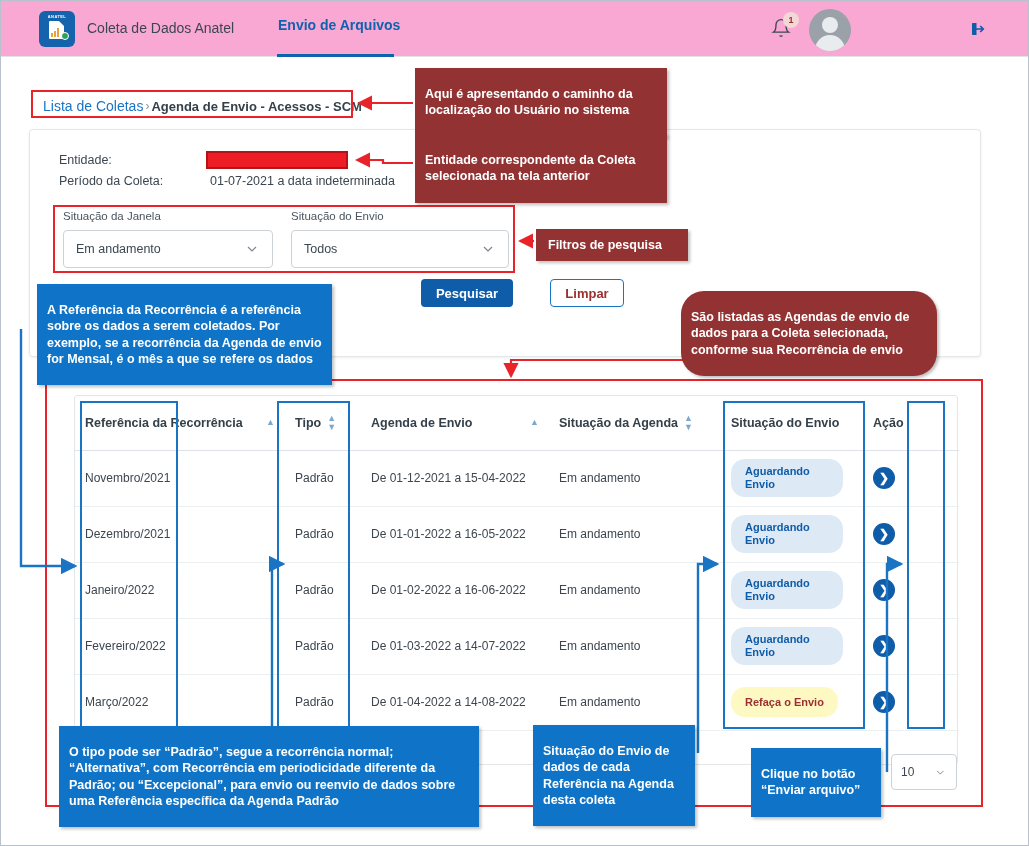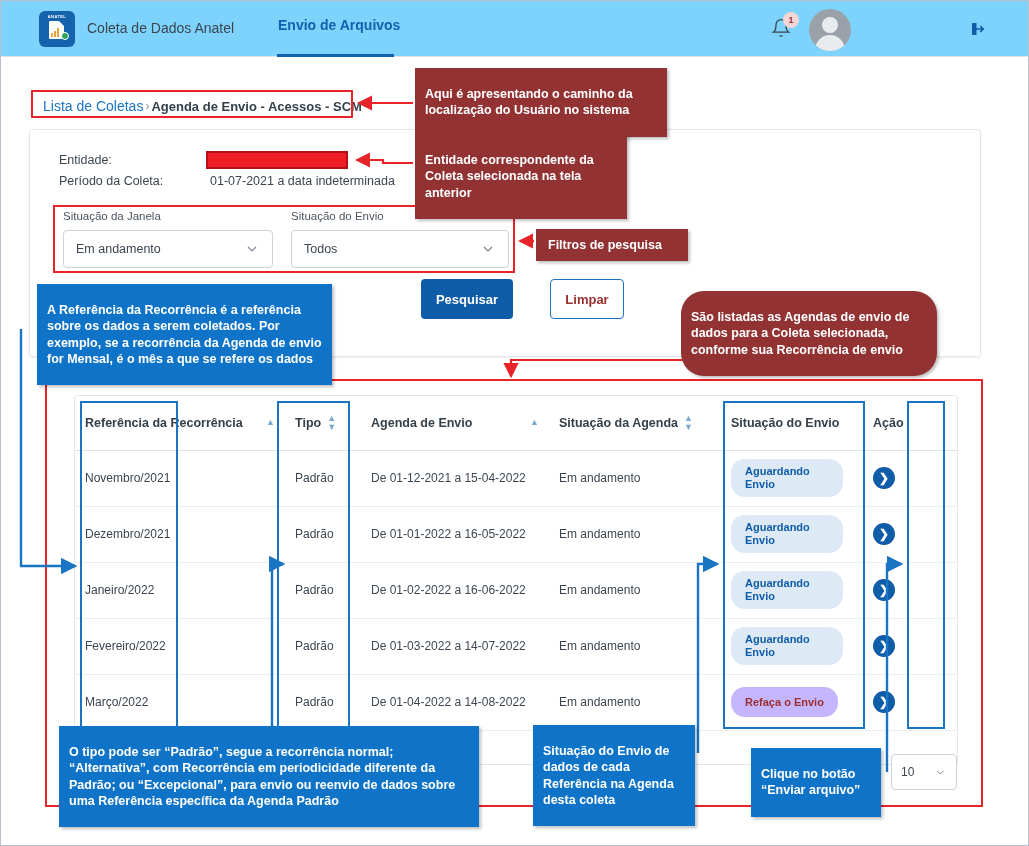--- a/index.html
+++ b/index.html
@@ -13,21 +13,21 @@
   #page {
     position: relative;
     width: 1029px; height: 846px;
     background: #fff;
     border: 1px solid #b9c2cc;
   }
 
   
   #topbar {
     position: absolute; left: 0; top: 0; width: 1027px; height: 56px;
-    background: #7dd3fc;
+    background: #f9a8d4;
     border-bottom: 1px solid #dfe3e8;
     display: flex; align-items: center;
   }
   #logo-wrap { position: absolute; left: 38px; top: 10px; width: 36px; height: 36px; }
   .logo-sq {
     width: 36px; height: 36px; border-radius: 6px;
     background: #1562ad;
     display: flex; flex-direction: column; align-items: center; justify-content: center;
     position: relative;
   }
@@ -124,21 +124,21 @@
   }
   #sel1 { left: 62px; top: 229px; width: 210px; }
   #sel2 { left: 290px; top: 229px; width: 218px; }
   .chev { color: #7d868f; }
   #filters-box {
     position: absolute; left: 52px; top: 204px; width: 462px; height: 68px;
     border: 2px solid #e8232a;
   }
 
   .btn {
-    position: absolute; height: 40px; border-radius: 4px;
+    position: absolute; height: 28px; border-radius: 4px;
     display: flex; align-items: center; justify-content: center;
     font-size: 13px; font-weight: bold; cursor: pointer;
   }
   #btn-pesquisar { left: 420px; top: 278px; width: 92px; background: #0f5ca8; color: #fff; }
   #btn-limpar { left: 549px; top: 278px; width: 74px; background: #fff; color: #9c3030; border: 1.5px solid #1a74c4; }
 
   
   #table-redbox {
     position: absolute; left: 44px; top: 378px; width: 938px; height: 428px;
     border: 2px solid #e8232a;
@@ -159,21 +159,21 @@
     border-bottom: 1px solid #eceff1;
   }
   .sort-ic { color: #7fa8cd; font-size: 9px; margin-left: 6px; display: inline-block; line-height: 1; }
   .th-inner { display: flex; align-items: center; }
   .badge {
     display: inline-flex; align-items: center;
     border-radius: 14px; font-size: 11px; font-weight: bold;
     padding: 6px 14px; line-height: 1.15; min-height: 30px;
   }
   .badge-wait { background: #ddeaf6; color: #0f5ca8; width: 112px; }
-  .badge-redo { background: #c4b5fd; color: #9c3030; }
+  .badge-redo { background: #fef9c3; color: #9c3030; }
   .act-icon {
     width: 22px; height: 22px; border-radius: 50%; background: #0f5ca8;
     display: flex; align-items: center; justify-content: center;
     color: #fff; font-size: 12px; font-weight: bold; cursor: pointer;
   }
 
   
   .colbox { position: absolute; border: 2px solid #1a74c4; pointer-events: none; }
   #cb-ref   { left: 79px;  top: 400px; width: 98px;  height: 328px; }
   #cb-tipo  { left: 276px; top: 400px; width: 73px;  height: 328px; }
@@ -190,21 +190,21 @@
   
   .callout {
     position: absolute; color: #fff; font-weight: bold;
     font-size: 12.5px; line-height: 1.30; padding: 18px 10px;
     box-shadow: 2px 2px 3px rgba(0,0,0,.25);
   }
   .c-maroon { background: #933232; }
   .c-blue   { background: #0f74c8; }
 
   #co-breadcrumb { left: 414px; top: 67px;  width: 252px; }
-  #co-entidade   { left: 414px; top: 133px; width: 212px; }
+  #co-entidade   { left: 414px; top: 133px; width: 252px; }
   #co-filtros    { left: 535px; top: 228px; width: 152px; padding: 8px 12px; }
   #co-ref        { left: 36px;  top: 283px; width: 295px; }
   #co-listadas   { left: 680px; top: 290px; width: 256px; border-radius: 23px; }
   #co-tipo       { left: 58px;  top: 725px; width: 420px; }
   #co-situacao   { left: 532px; top: 724px; width: 162px; }
   #co-clique     { left: 750px; top: 747px; width: 130px; }
 
   svg.ov { position: absolute; left: 0; top: 0; width: 1027px; height: 844px; pointer-events: none; }
 </style>
 </head>

